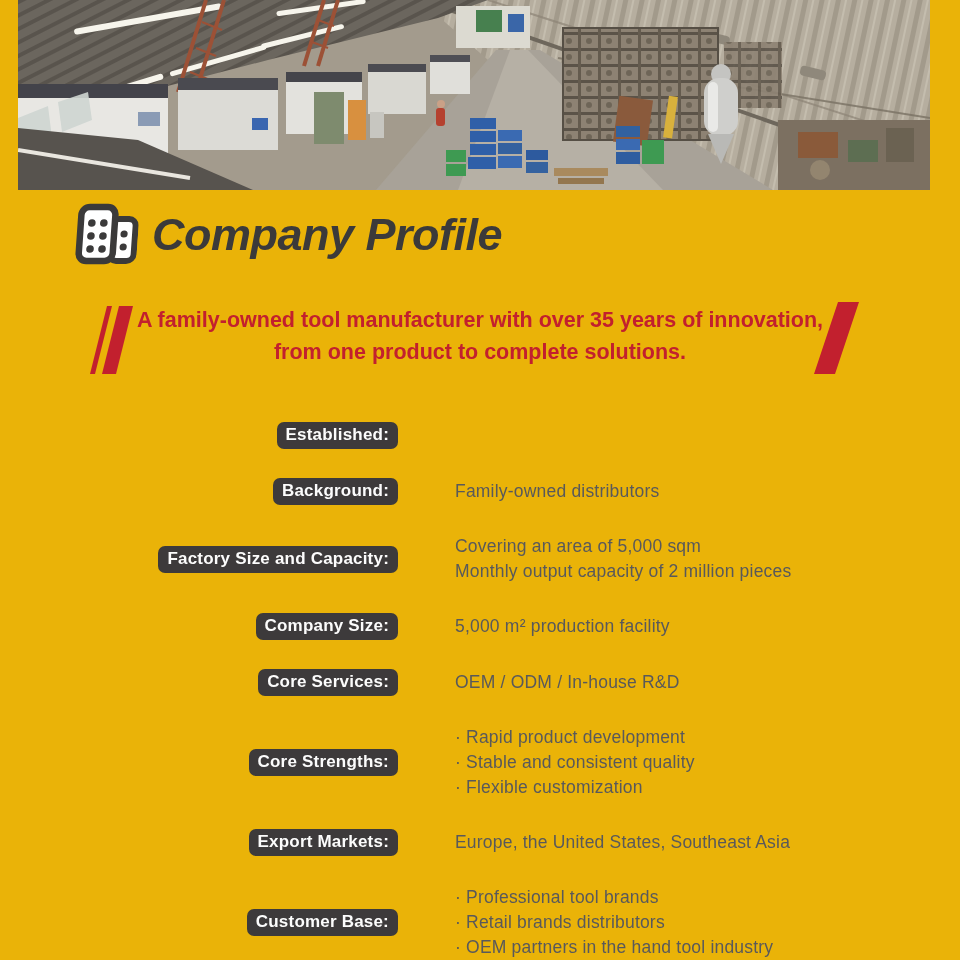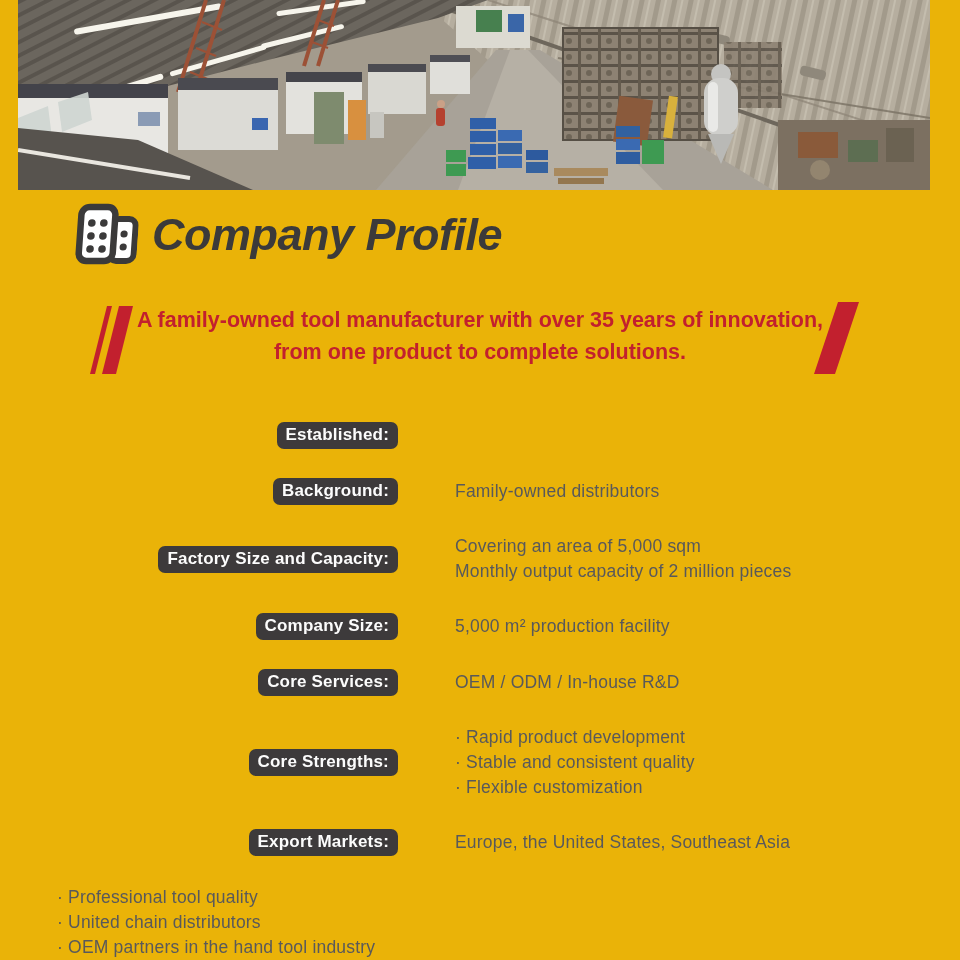--- a/index.html
+++ b/index.html
@@ -253,21 +253,22 @@
     </div>
 
     <div class="row">
       <div class="label-col"><span class="badge">Export Markets:</span></div>
       <div class="value-col">
         <div class="value-line">Europe, the United States, Southeast Asia</div>
       </div>
     </div>
 
     <div class="row">
-      <div class="value-col">
-        <div class="value-line">· Professional tool quality</div>
-        <div class="value-line">· United chain distributors</div>
+      <div class="label-col"><span class="badge">Customer Base:</span></div>
+      <div class="value-col">
+        <div class="value-line">· Professional tool brands</div>
+        <div class="value-line">· Retail brands distributors</div>
         <div class="value-line">· OEM partners in the hand tool industry</div>
       </div>
     </div>
 
   </div>
 </div>
 
 </body></html>

